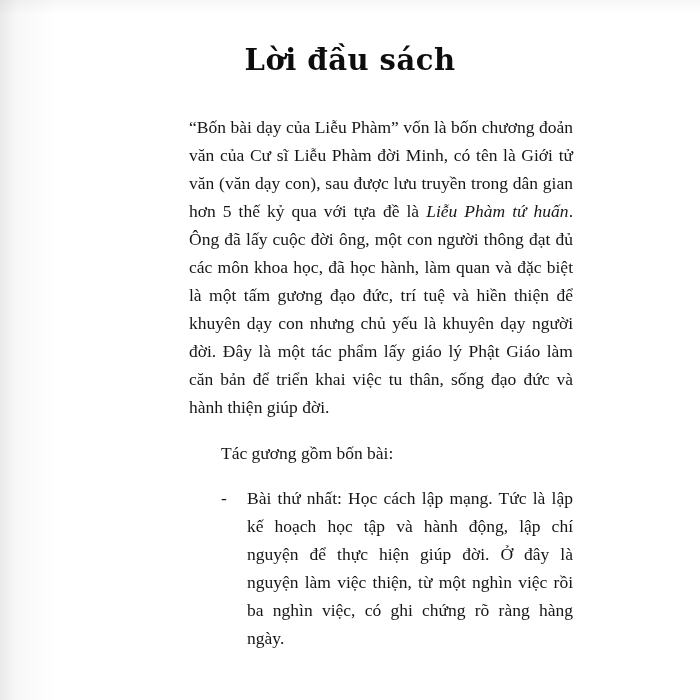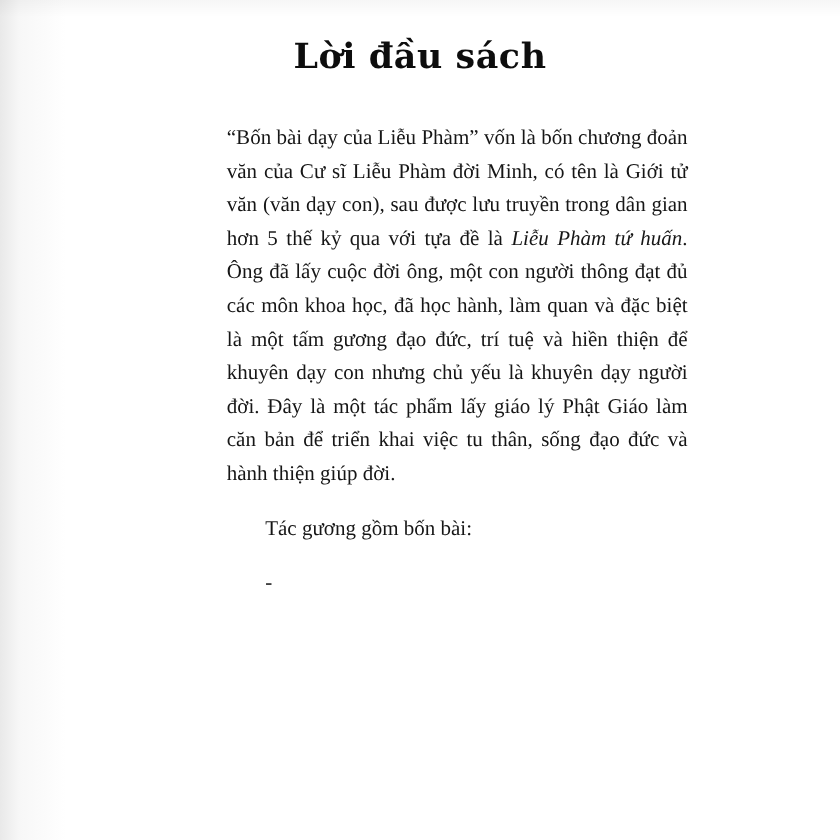--- a/index.html
+++ b/index.html
@@ -16,21 +16,21 @@
   .page {
     position: relative;
     width: 700px;
     height: 700px;
     overflow: hidden;
     background:
       linear-gradient(180deg, rgba(0,0,0,0.035) 0px, rgba(0,0,0,0) 14px),
       linear-gradient(90deg, #e9e9e9 0px, #f7f7f7 16px, #ffffff 55px);
   }
   .title {
-    padding-top: 30px;
+    padding-top: 43px;
     text-align: center;
     font-family: "DejaVu Serif", serif;
     font-weight: bold;
     font-size: 29px;
     letter-spacing: 0.5px;
     color: #0d0d0d;
   }
   .content {
     width: 384px;
     margin: 36px 0 0 189px;
@@ -72,17 +72,18 @@
   <div class="title">Lời đầu sách</div>
 
   <div class="content">
 
     <p class="para-main"><span>“Bốn bài dạy của Liễu Phàm” vốn là bốn chương đoản văn của Cư sĩ Liễu Phàm đời Minh, có tên là Giới tử văn (văn dạy con), sau được lưu truyền trong dân gian hơn 5 thế kỷ qua với tựa đề là </span><span class="book-title">Liễu Phàm tứ huấn</span><span>. Ông đã lấy cuộc đời ông, một con người thông đạt đủ các môn khoa học, đã học hành, làm quan và đặc biệt là một tấm gương đạo đức, trí tuệ và hiền thiện để khuyên dạy con nhưng chủ yếu là khuyên dạy người đời. Đây là một tác phẩm lấy giáo lý Phật Giáo làm căn bản để triển khai việc tu thân, sống đạo đức và hành thiện giúp đời.</span></p>
 
     <p class="para-lead">Tác gương gồm bốn bài:</p>
 
     <div class="list-item">
       <span class="marker">-</span>
+      <span class="list-text">Bài thứ nhất: Học cách lập mạng. Tức là lập kế hoạch học tập và hành động, lập chí nguyện để thực hiện giúp đời. Ở đây là nguyện làm việc thiện, từ một nghìn việc rồi ba nghìn việc, có ghi chứng rõ ràng hàng ngày.</span>
     </div>
 
   </div>
 
 </div>
 
 </body></html>

